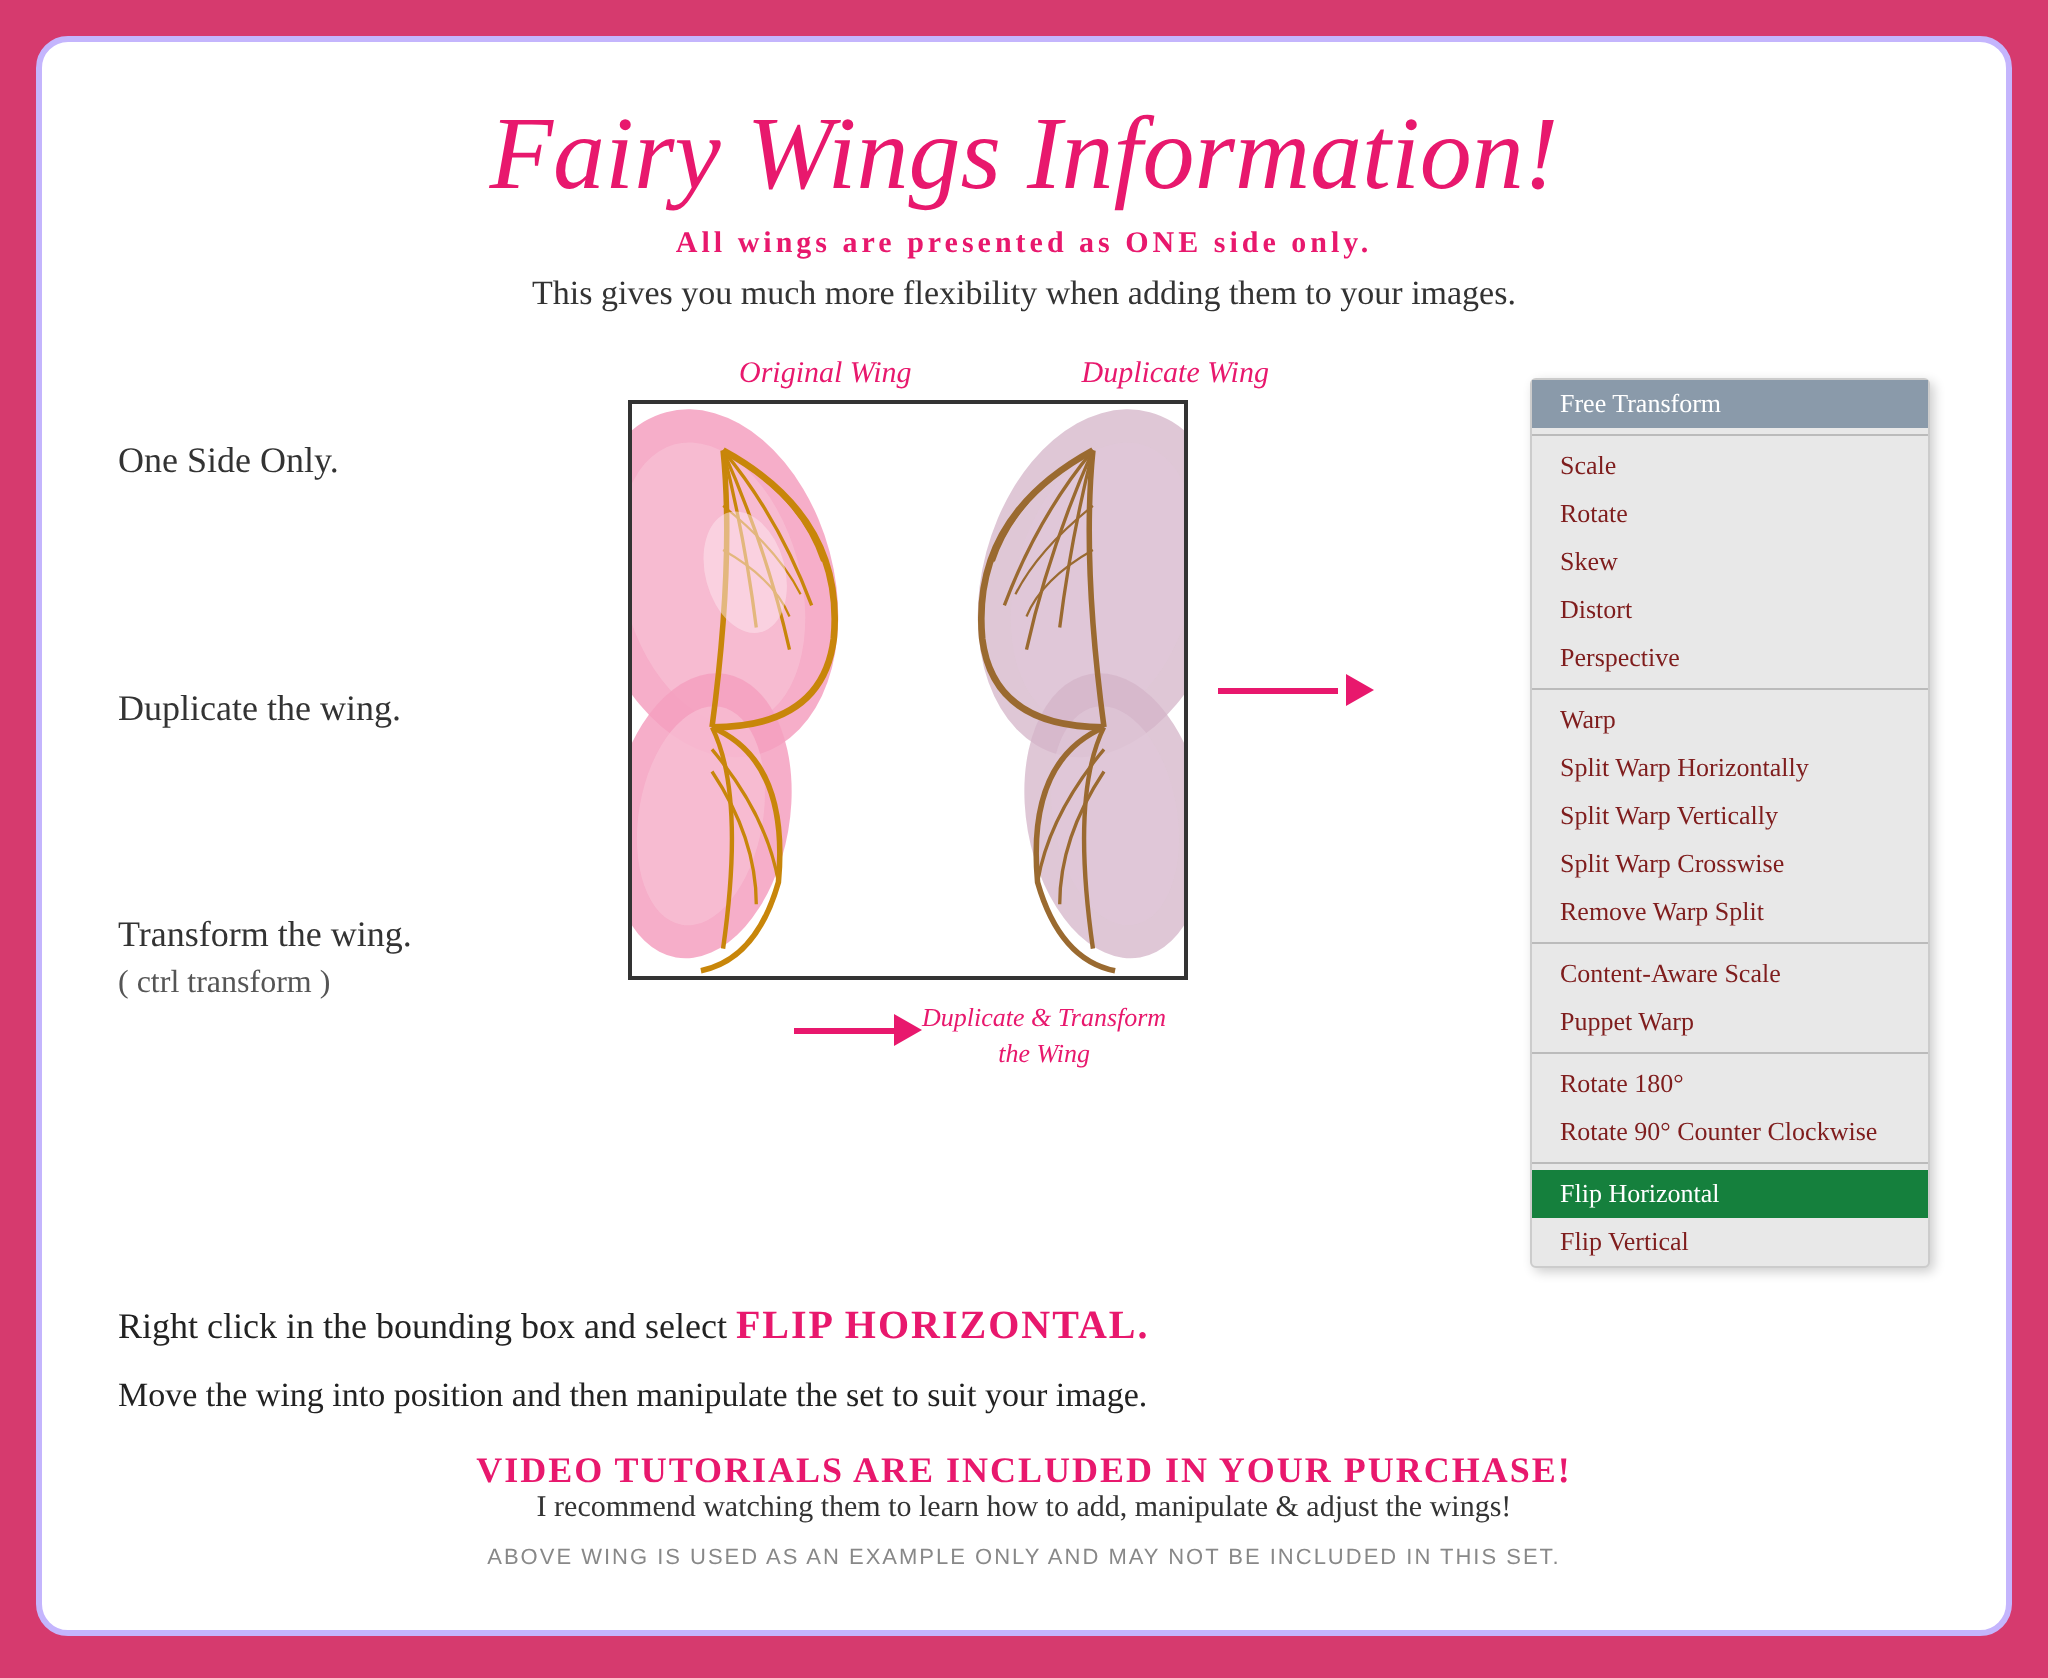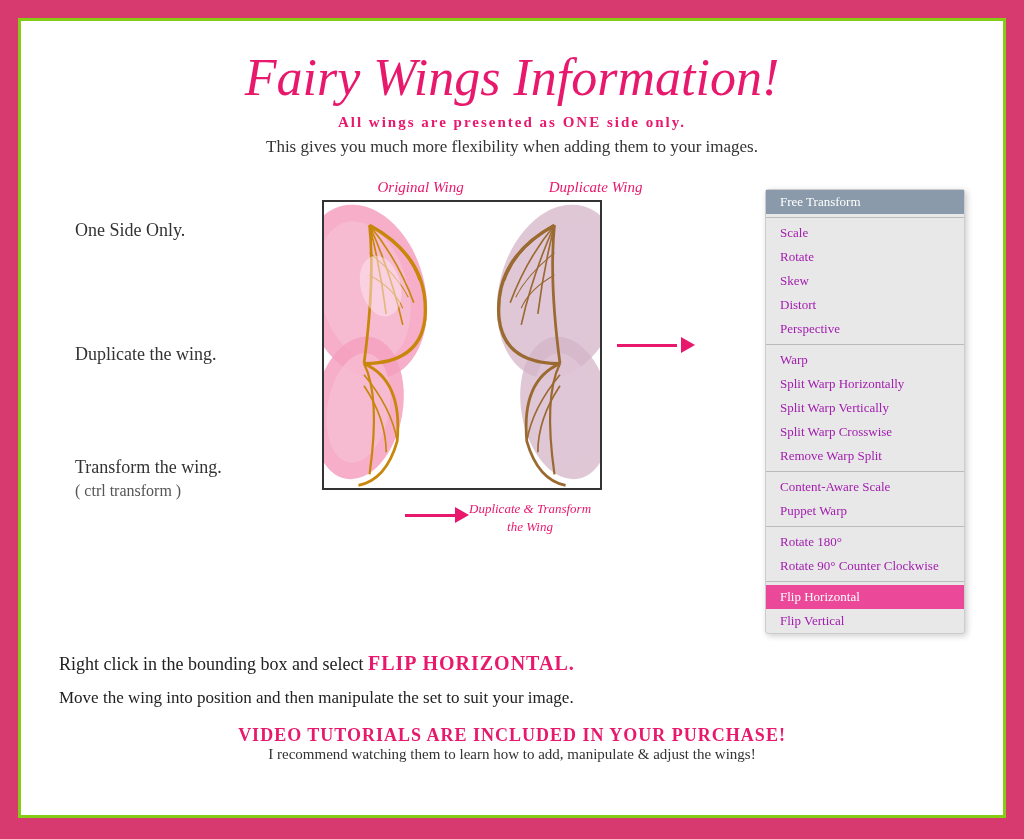--- a/index.html
+++ b/index.html
@@ -12,22 +12,22 @@
       font-family: Georgia, 'Times New Roman', serif;
     }
     .outer-border {
       background: #d63a6e;
       padding: 18px;
       width: 1024px;
       min-height: 839px;
     }
     .inner-card {
       background: #fff;
-      border: 3px solid #84cc16;
-      border-radius: 0;
+      border: 3px solid #c4b5fd;
+      border-radius: 16px;
       padding: 28px 38px 18px 38px;
       width: 100%;
       min-height: 800px;
       position: relative;
     }
     .title {
       text-align: center;
       font-family: 'Comic Sans MS', 'Brush Script MT', cursive;
       color: #e8186d;
       font-size: 52px;
@@ -58,21 +58,20 @@
     .main-content {
       display: flex;
       gap: 0;
       align-items: flex-start;
       position: relative;
     }
     .left-labels {
       width: 180px;
       flex-shrink: 0;
       padding-top: 30px;
-      margin-left: 16px;
     }
     .left-label {
       font-family: Georgia, serif;
       color: #333;
       font-size: 18px;
       line-height: 1.3;
     }
     .left-label.one-side {
       margin-top: 10px;
       margin-bottom: 100px;
@@ -171,30 +170,30 @@
       border: 1px solid #ccc;
       border-radius: 3px;
       padding: 0;
       font-family: Liberation Serif, serif;
       font-size: 13px;
       min-width: 185px;
       box-shadow: 2px 2px 6px rgba(0,0,0,0.2);
     }
     .menu-item {
       padding: 4px 14px;
-      color: #a21caf;
+      color: #7f1d1d;
       cursor: pointer;
       white-space: nowrap;
     }
     .menu-item.highlighted {
       background: #8a9aaa;
       color: #fff;
     }
     .menu-item.highlighted-pink {
-      background: #ec4899;
+      background: #15803d;
       color: #fff;
     }
     .menu-divider {
       height: 1px;
       background: #bbb;
       margin: 3px 0;
     }
     .bottom-sections {
       margin-top: 18px;
     }
@@ -375,16 +374,17 @@
         <span>Right click in the bounding box and select </span>
         <span class="flip-label">FLIP HORIZONTAL.</span>
       </p>
       <p class="move-text">Move the wing into position and then manipulate the set to suit your image.</p>
 
       <div class="video-banner">
         <div class="video-title">VIDEO TUTORIALS ARE INCLUDED IN YOUR PURCHASE!</div>
         <div class="video-sub">I recommend watching them to learn how to add, manipulate &amp; adjust the wings!</div>
       </div>
 
+      <p class="footer-note">ABOVE WING IS USED AS AN EXAMPLE ONLY AND MAY NOT BE INCLUDED IN THIS SET.</p>
     </div>
 
   </div>
 </div>
 
 </body></html>

